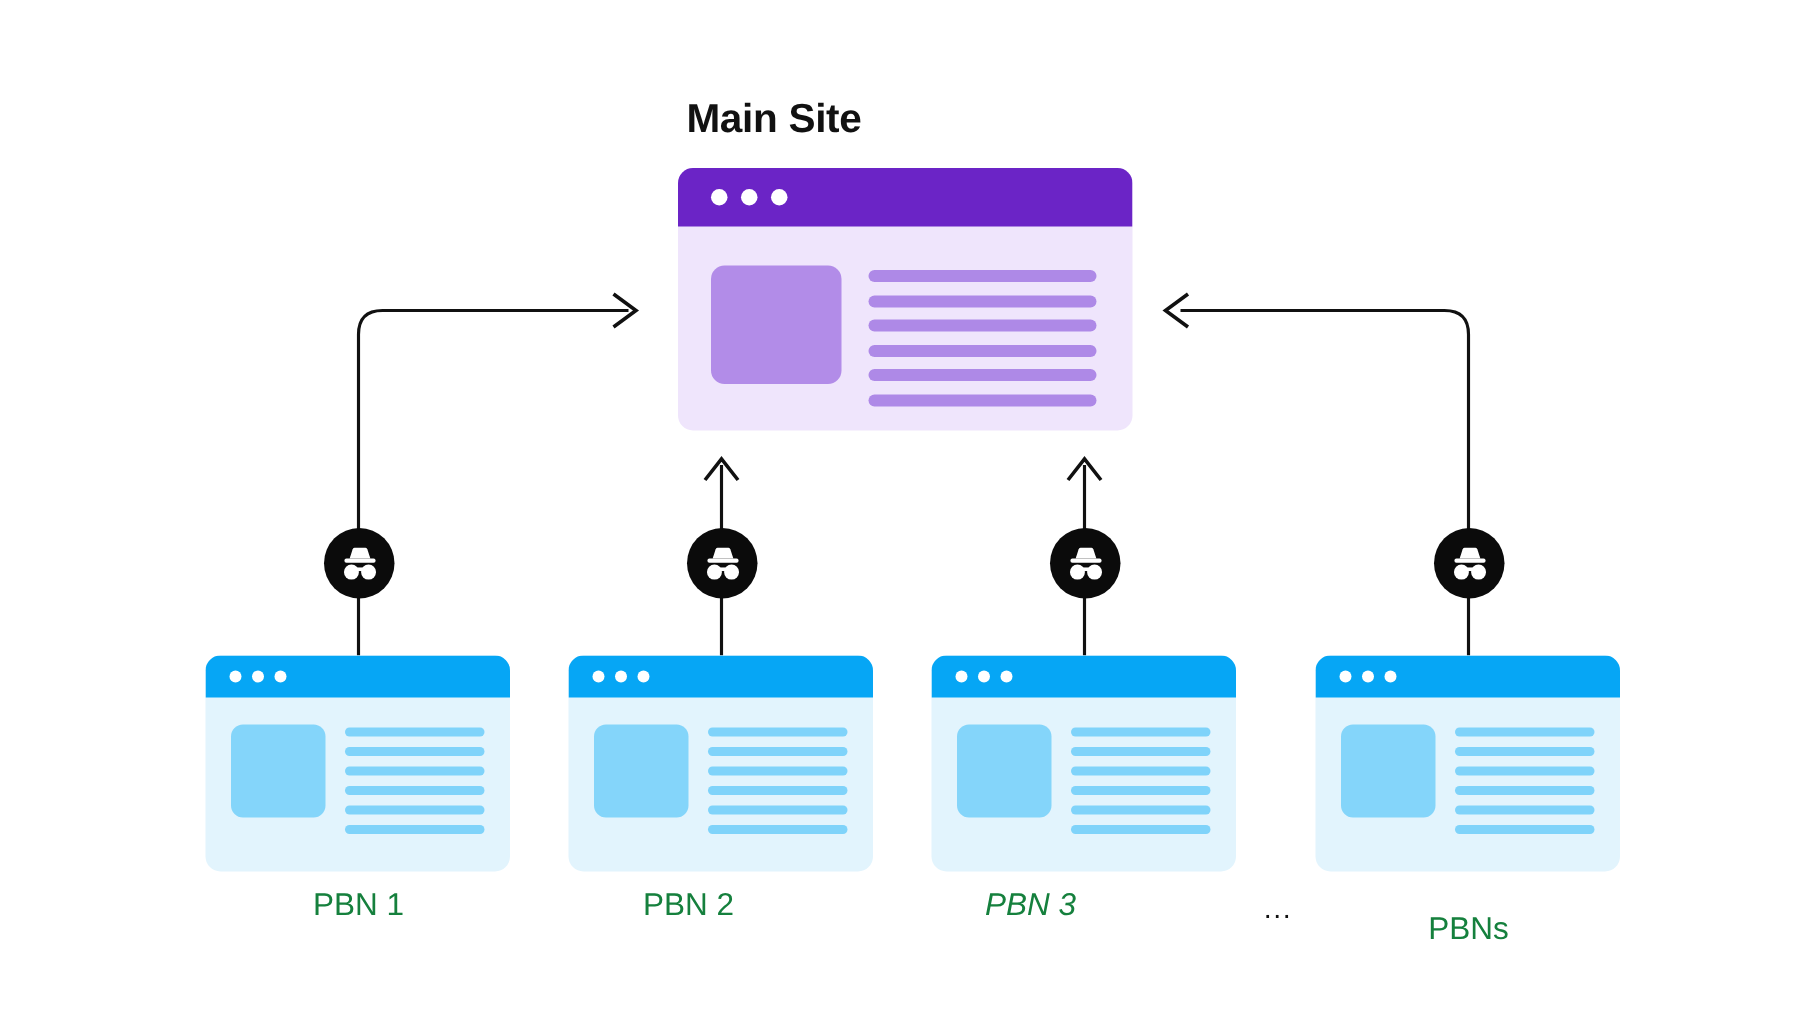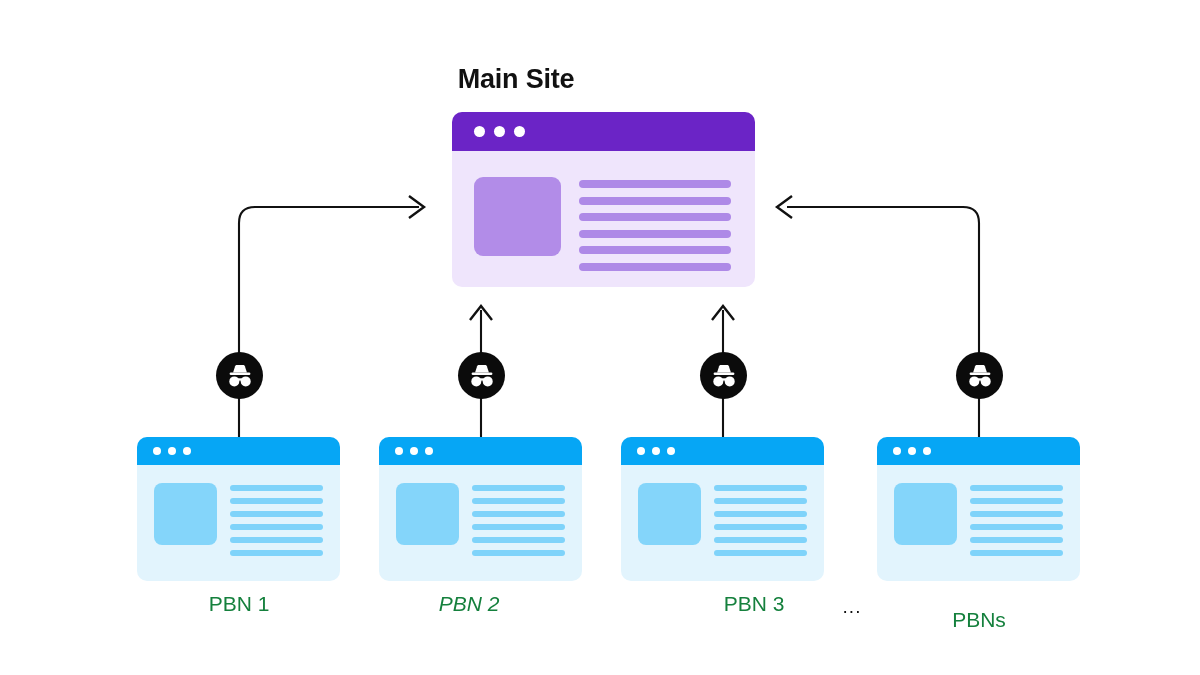--- a/index.html
+++ b/index.html
@@ -309,18 +309,18 @@
         <span class="line"></span>
         <span class="line"></span>
         <span class="line"></span>
         <span class="line"></span>
         <span class="line"></span>
       </div>
     </div>
   </div>
 
   <div class="pbn-label" style="left:129px;">PBN 1</div>
-  <div class="pbn-label" style="left:359px;font-style:italic;">PBN 2</div>
-  <div class="pbn-label" style="left:644px;">PBN 3</div>
+  <div class="pbn-label" style="left:349px;">PBN 2</div>
+  <div class="pbn-label" style="left:577px;font-style:italic;">PBN 3</div>
   <div class="ellipsis-label" style="left:822px;">...</div>
   <div class="pbn-label" style="left:869px;margin-top:16px;">PBNs</div>
 
 </div>
 
 </body></html>

